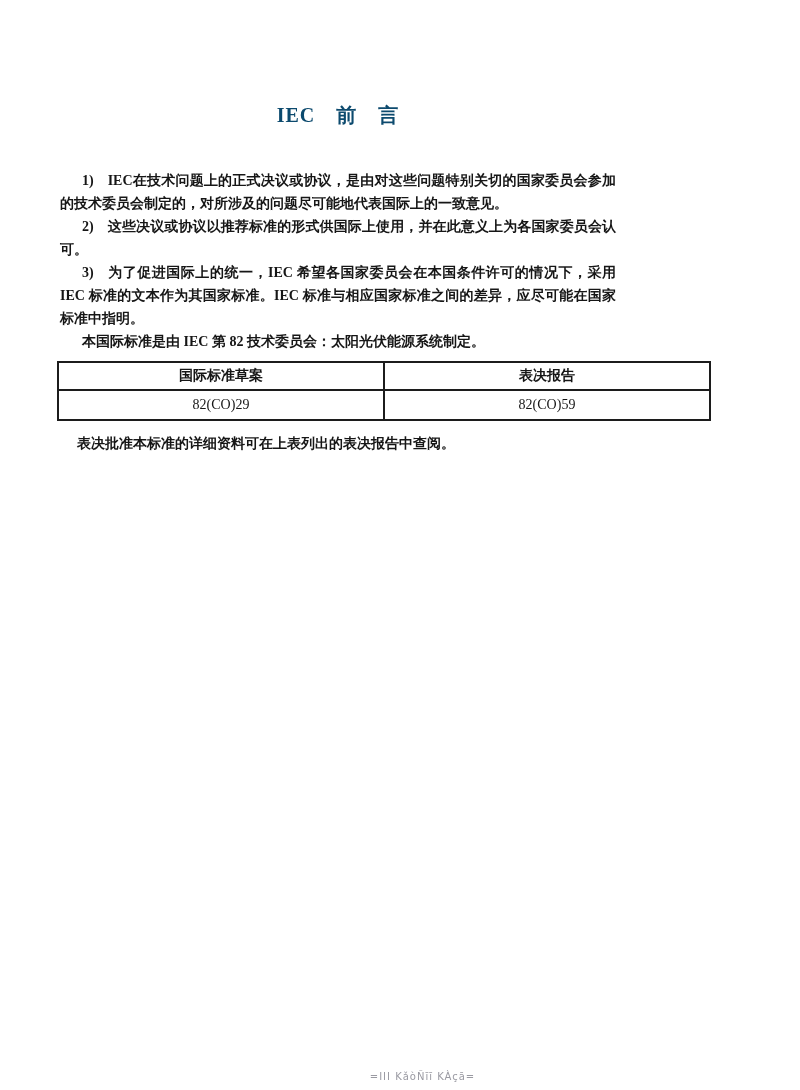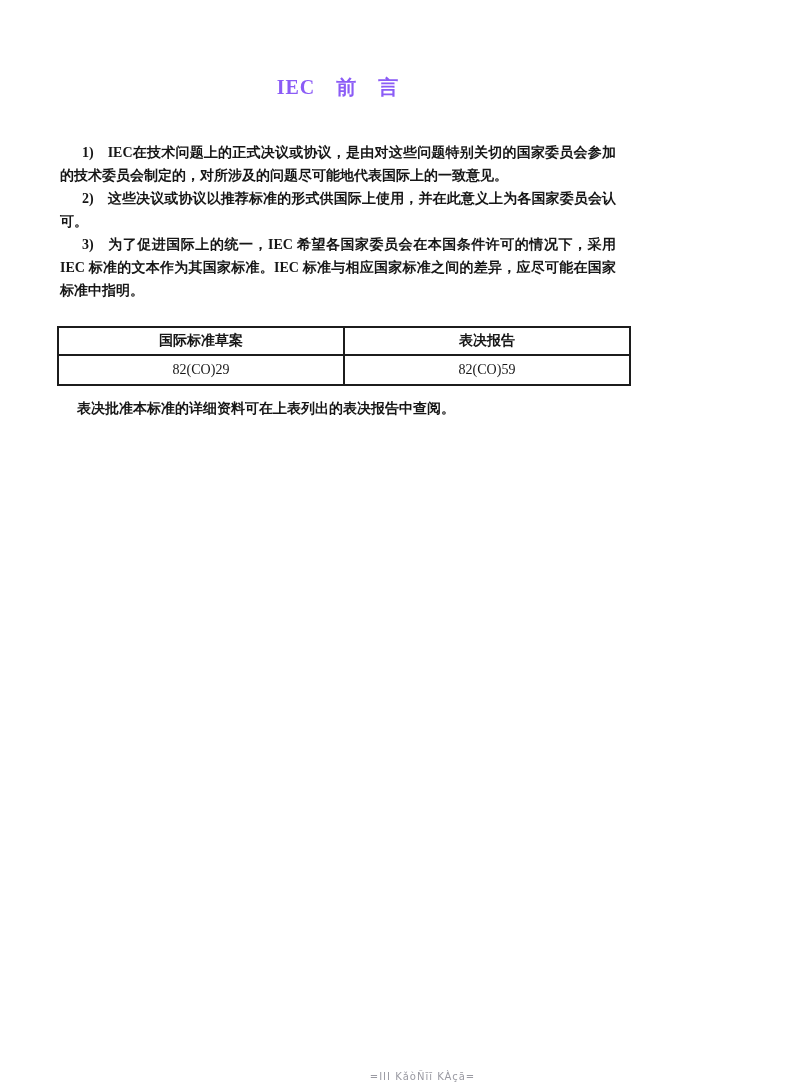--- a/index.html
+++ b/index.html
@@ -27,27 +27,27 @@
     line-height: 1;
     letter-spacing: 2px;
     color: #d5d5d5;
     user-select: none;
     pointer-events: none;
   }
   .title {
     position: relative;
     z-index: 1;
     margin: 0 0 0 60px;
-    padding-top: 74px;
+    padding-top: 102px;
     width: 556px;
     text-align: center;
     font-size: 20px;
     font-weight: bold;
     letter-spacing: 1px;
-    color: #8b5cf6;
+    color: #0c4a6e;
   }
   .content {
     position: relative;
     z-index: 1;
     margin: 40px 0 0 60px;
     width: 556px;
   }
   .para {
     margin: 0;
     text-indent: 22px;
@@ -56,23 +56,23 @@
     line-height: 23px;
     text-align: justify;
     color: #161616;
   }
   .para .num {
     display: inline-block;
     margin-right: 14px;
     text-indent: 0;
   }
   table.basis {
-    width: 574px;
+    width: 654px;
     margin-left: -3px;
-    margin-top: 24px;
+    margin-top: 8px;
     border-collapse: collapse;
     table-layout: fixed;
   }
   table.basis th, table.basis td {
     border: 2px solid #1c1c1c;
     text-align: center;
     font-size: 14px;
     font-weight: 600;
     padding: 0;
     color: #161616;
@@ -104,20 +104,21 @@
   <h1 class="title">IEC　前　言</h1>
 
   <div class="content">
 
     <p class="para"><span class="num">1)</span><span>IEC在技术问题上的正式决议或协议，是由对这些问题特别关切的国家委员会参加的技术委员会制定的，对所涉及的问题尽可能地代表国际上的一致意见。</span></p>
 
     <p class="para"><span class="num">2)</span><span>这些决议或协议以推荐标准的形式供国际上使用，并在此意义上为各国家委员会认可。</span></p>
 
     <p class="para"><span class="num">3)</span><span>为了促进国际上的统一，IEC 希望各国家委员会在本国条件许可的情况下，采用 IEC 标准的文本作为其国家标准。IEC 标准与相应国家标准之间的差异，应尽可能在国家标准中指明。</span></p>
 
+    <p class="para"><span>本国际标准是由 IEC 第 82 技术委员会：太阳光伏能源系统制定。</span></p>
 
 
     <table class="basis">
       <thead>
         <tr>
           <th>国际标准草案</th>
           <th>表决报告</th>
         </tr>
       </thead>
       <tbody>

